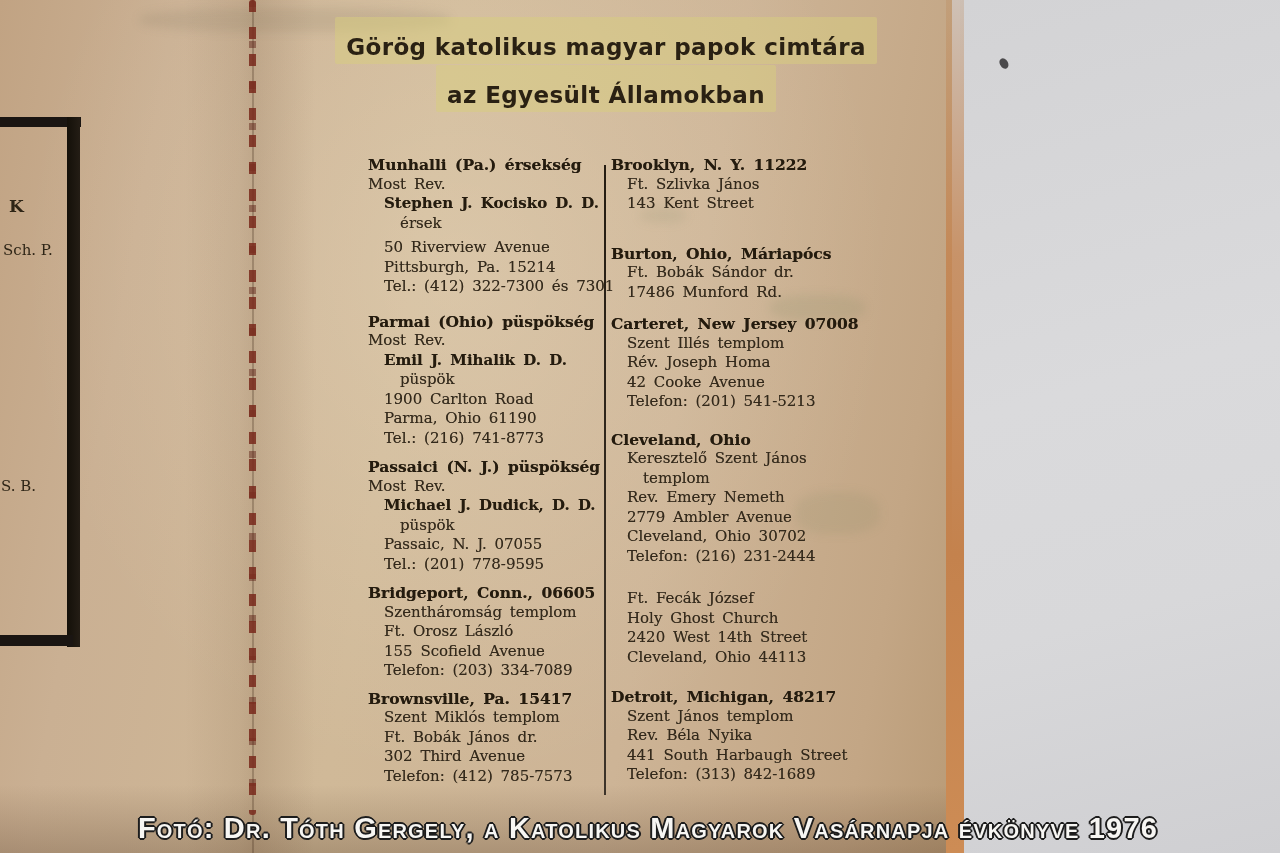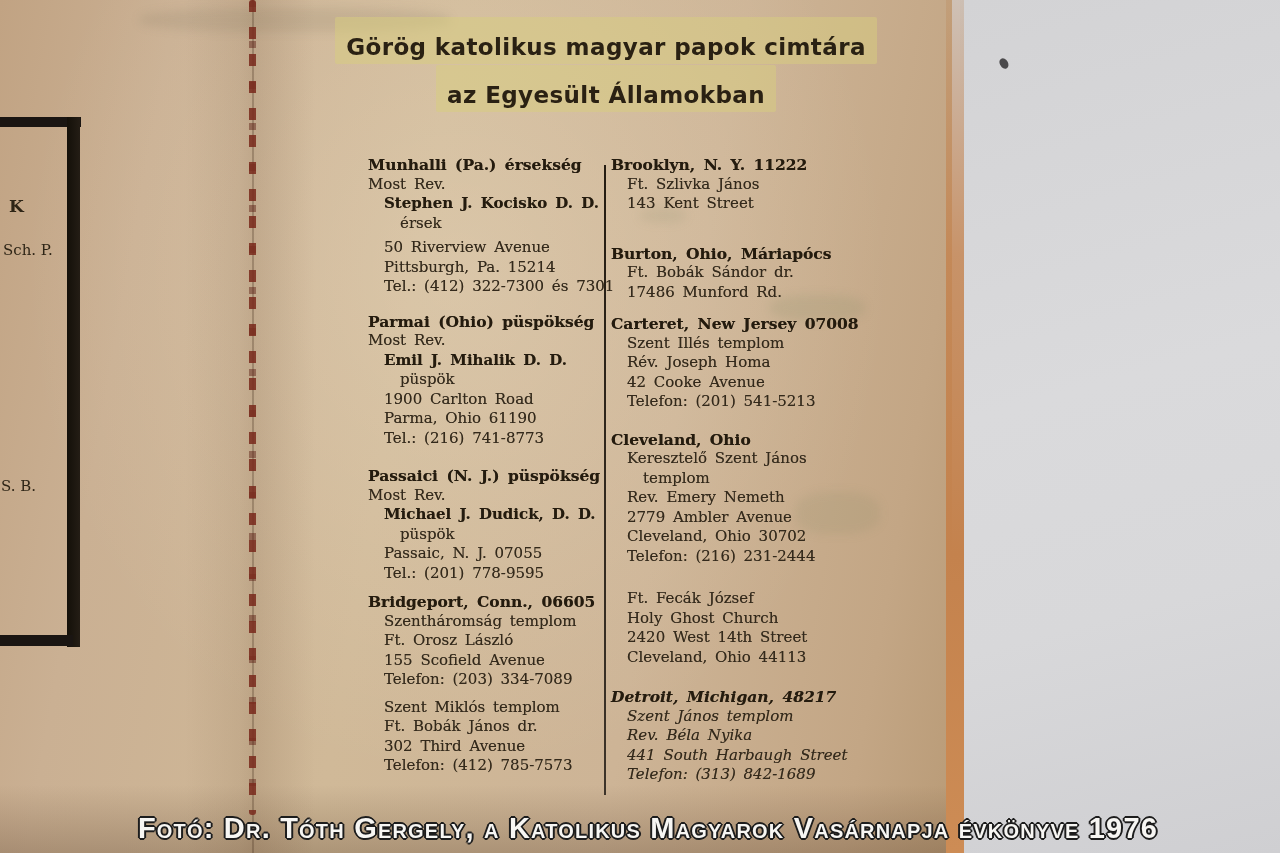--- a/index.html
+++ b/index.html
@@ -64,29 +64,29 @@
   .divider { position:absolute; left:604px; top:165px; width:2px; height:630px;
              background:linear-gradient(to bottom,#241c12,#3d342a); }
   .heading { font-weight:bold; font-size:15.5px; line-height:19.5px; white-space:nowrap;
              word-spacing:3px; color:#241b0e; text-shadow:0 0 0.5px rgba(36,27,14,0.6); }
   .line { font-size:15px; line-height:19.5px; white-space:nowrap; word-spacing:3px;
           text-shadow:0 0 0.4px rgba(51,41,27,0.55); }
   .line.i1 { padding-left:16px; }
   .line.i2 { padding-left:32px; }
   .line.bold { font-weight:bold; color:#241b0e; }
   #col0 .section:nth-child(2) { margin-top:15px; }
-  #col0 .section:nth-child(3) { margin-top:18px; }
+  #col0 .section:nth-child(3) { margin-top:9px; }
   #col0 .section:nth-child(4) { margin-top:9px; }
   #col0 .section:nth-child(5) { margin-top:8px; }
   #col0 .section:first-child .line:nth-child(5) { margin-top:5px; }
   #col1 .section:nth-child(2) { margin-top:30px; }
   #col1 .section:nth-child(3) { margin-top:12px; }
   #col1 .section:nth-child(4) { margin-top:18px; }
   #col1 .section:nth-child(5) { margin-top:23px; }
-  #col1 .section:nth-child(6) { margin-top:20px;font-style:italic; }
+  #col1 .section:nth-child(6) { margin-top:20px; }
   
   .page-edge {
     position:absolute; left:946px; top:0; width:18px; height:853px;
     background:
       linear-gradient(to bottom, rgba(185,130,80,0.25) 0%, rgba(196,130,77,0.8) 30%, #c4824d 65%, #cd8c55 100%);
   }
   
   .caption {
     position:absolute; left:16px; right:0; bottom:2px; height:46px; line-height:46px;
     text-align:center; font-family:"Liberation Sans", sans-serif;
@@ -155,20 +155,21 @@
           <div class="line i1">Tel.: (201) 778-9595</div>
         </div>
         <div class="section">
           <div class="heading">Bridgeport, Conn., 06605</div>
           <div class="line i1">Szentháromság templom</div>
           <div class="line i1">Ft. Orosz László</div>
           <div class="line i1">155 Scofield Avenue</div>
           <div class="line i1">Telefon: (203) 334-7089</div>
         </div>
         <div class="section">
+          <div class="heading">Brownsville, Pa. 15417</div>
           <div class="line i1">Szent Miklós templom</div>
           <div class="line i1">Ft. Bobák János dr.</div>
           <div class="line i1">302 Third Avenue</div>
           <div class="line i1">Telefon: (412) 785-7573</div>
         </div>
       </div>
     <div class="divider"></div>
     <div class="col" id="col1">
         <div class="section">
           <div class="heading">Brooklyn, N. Y. 11222</div>

